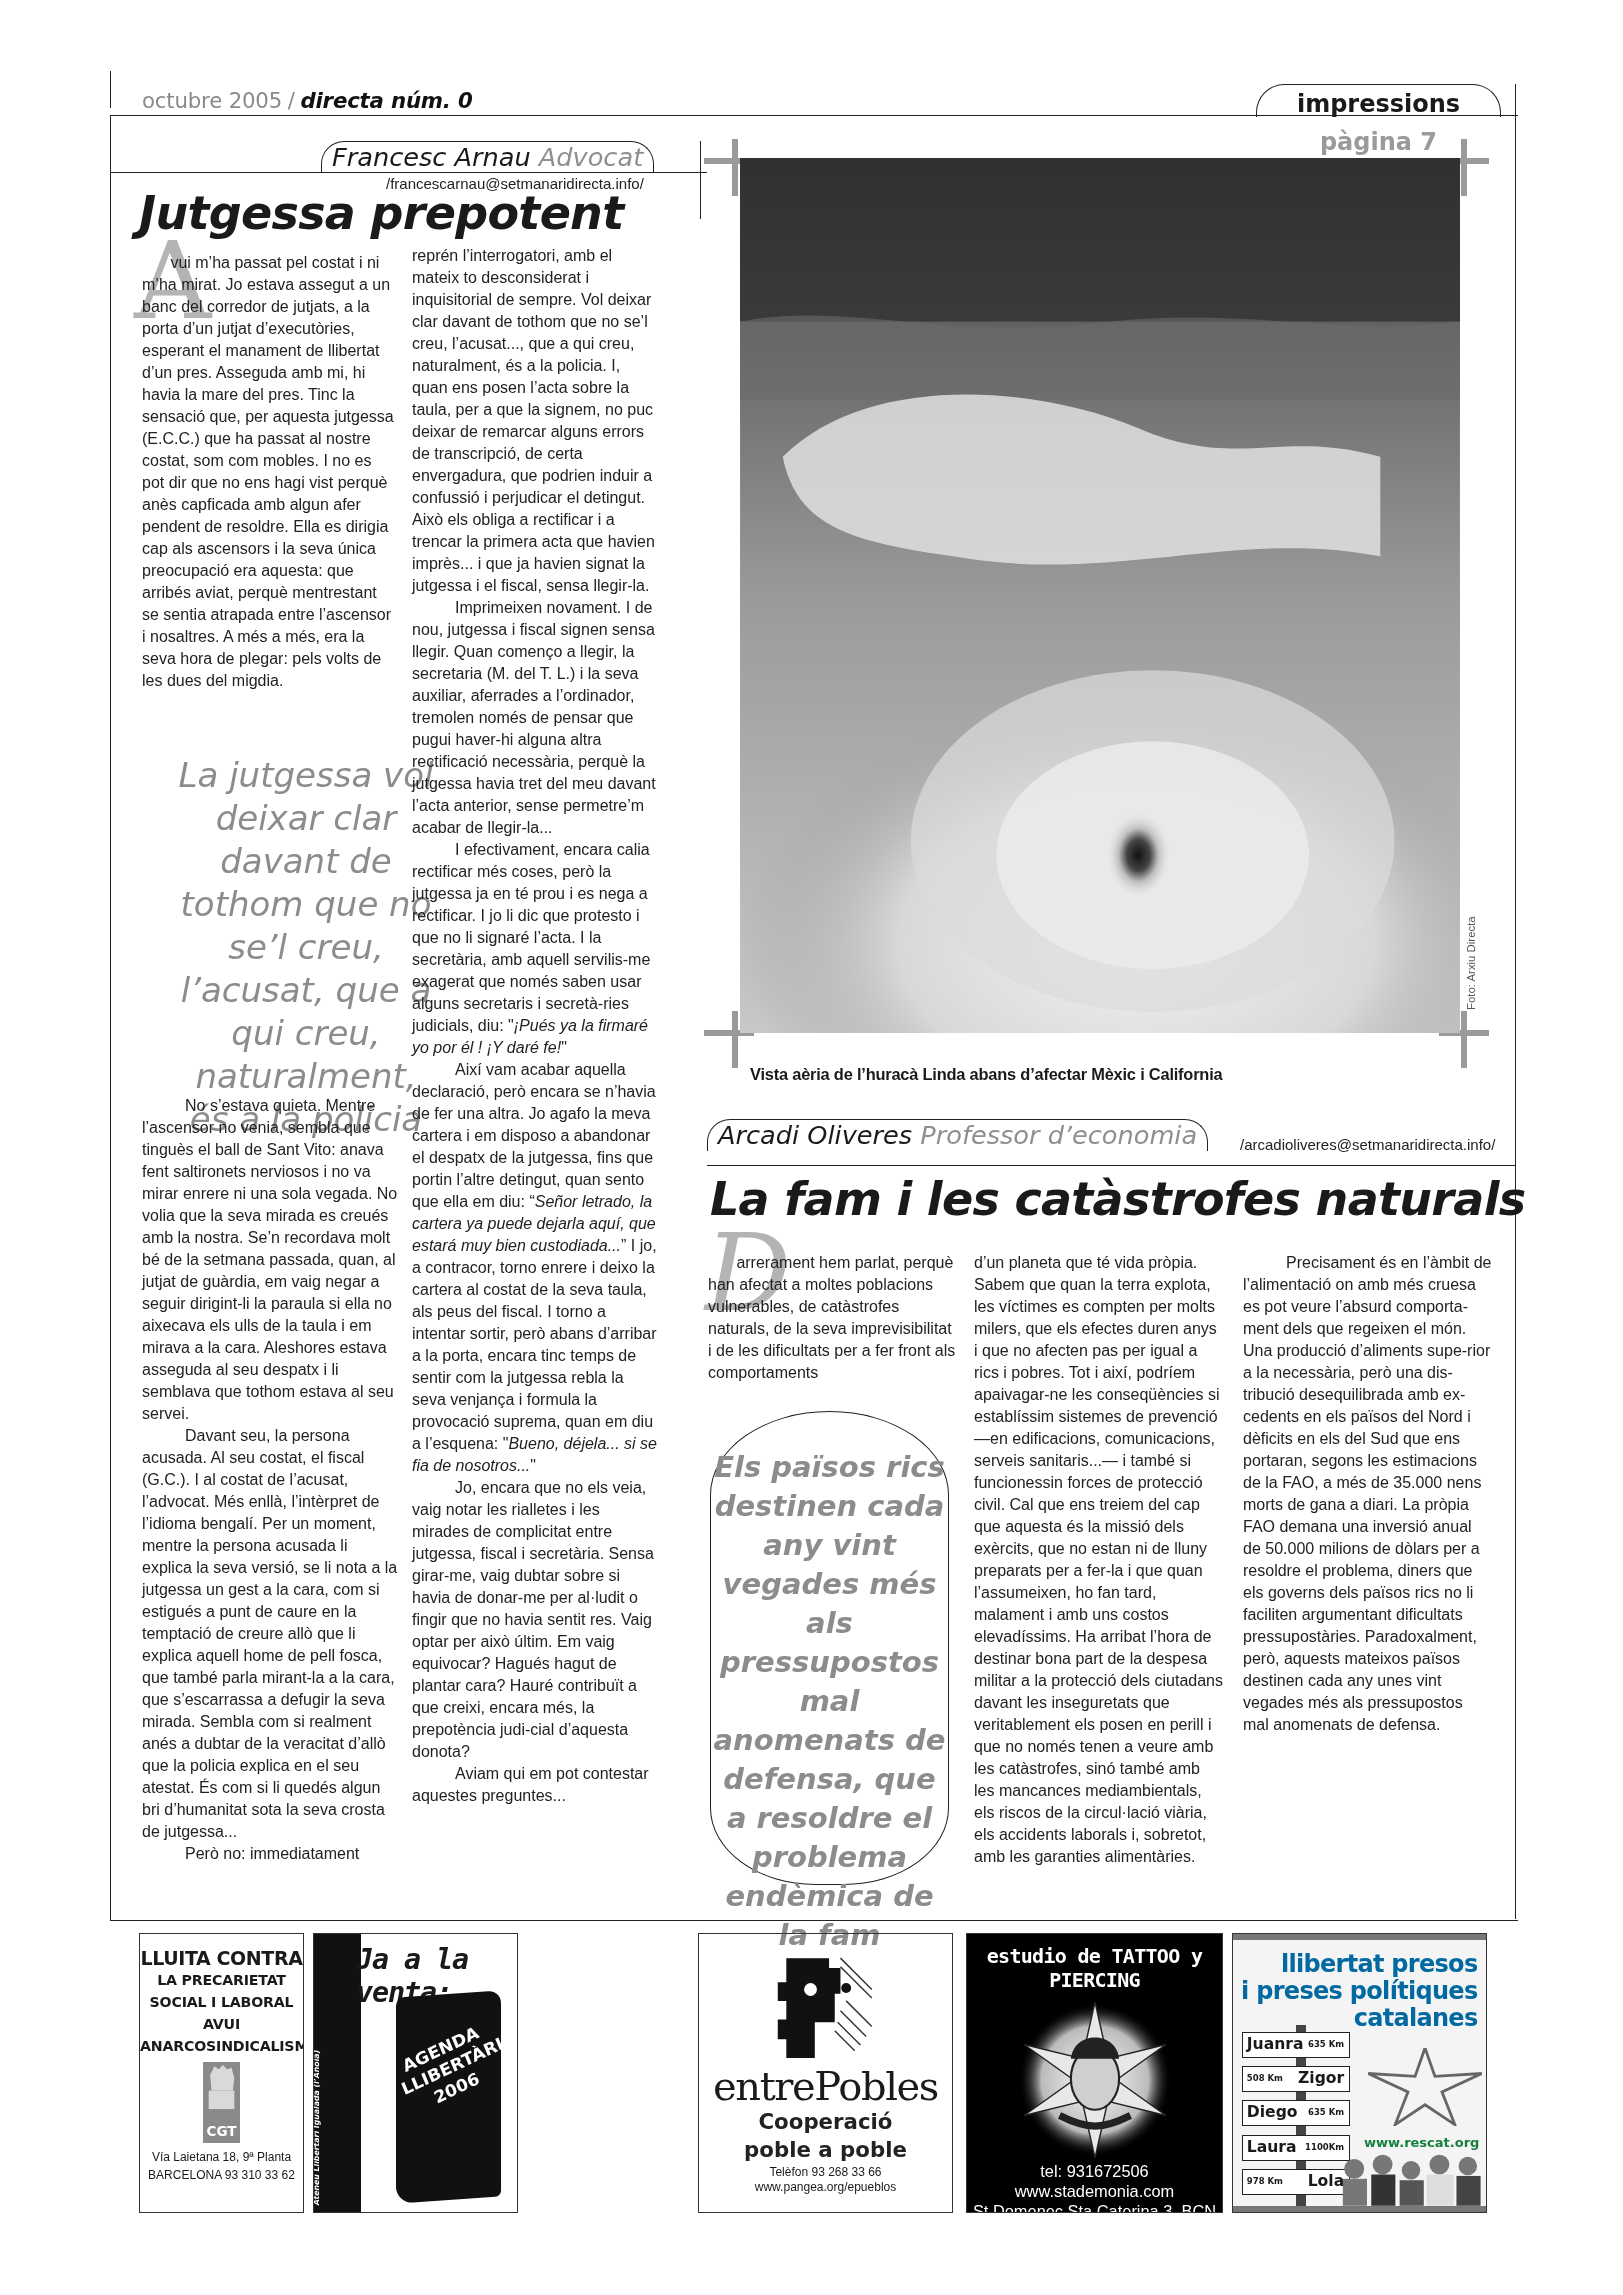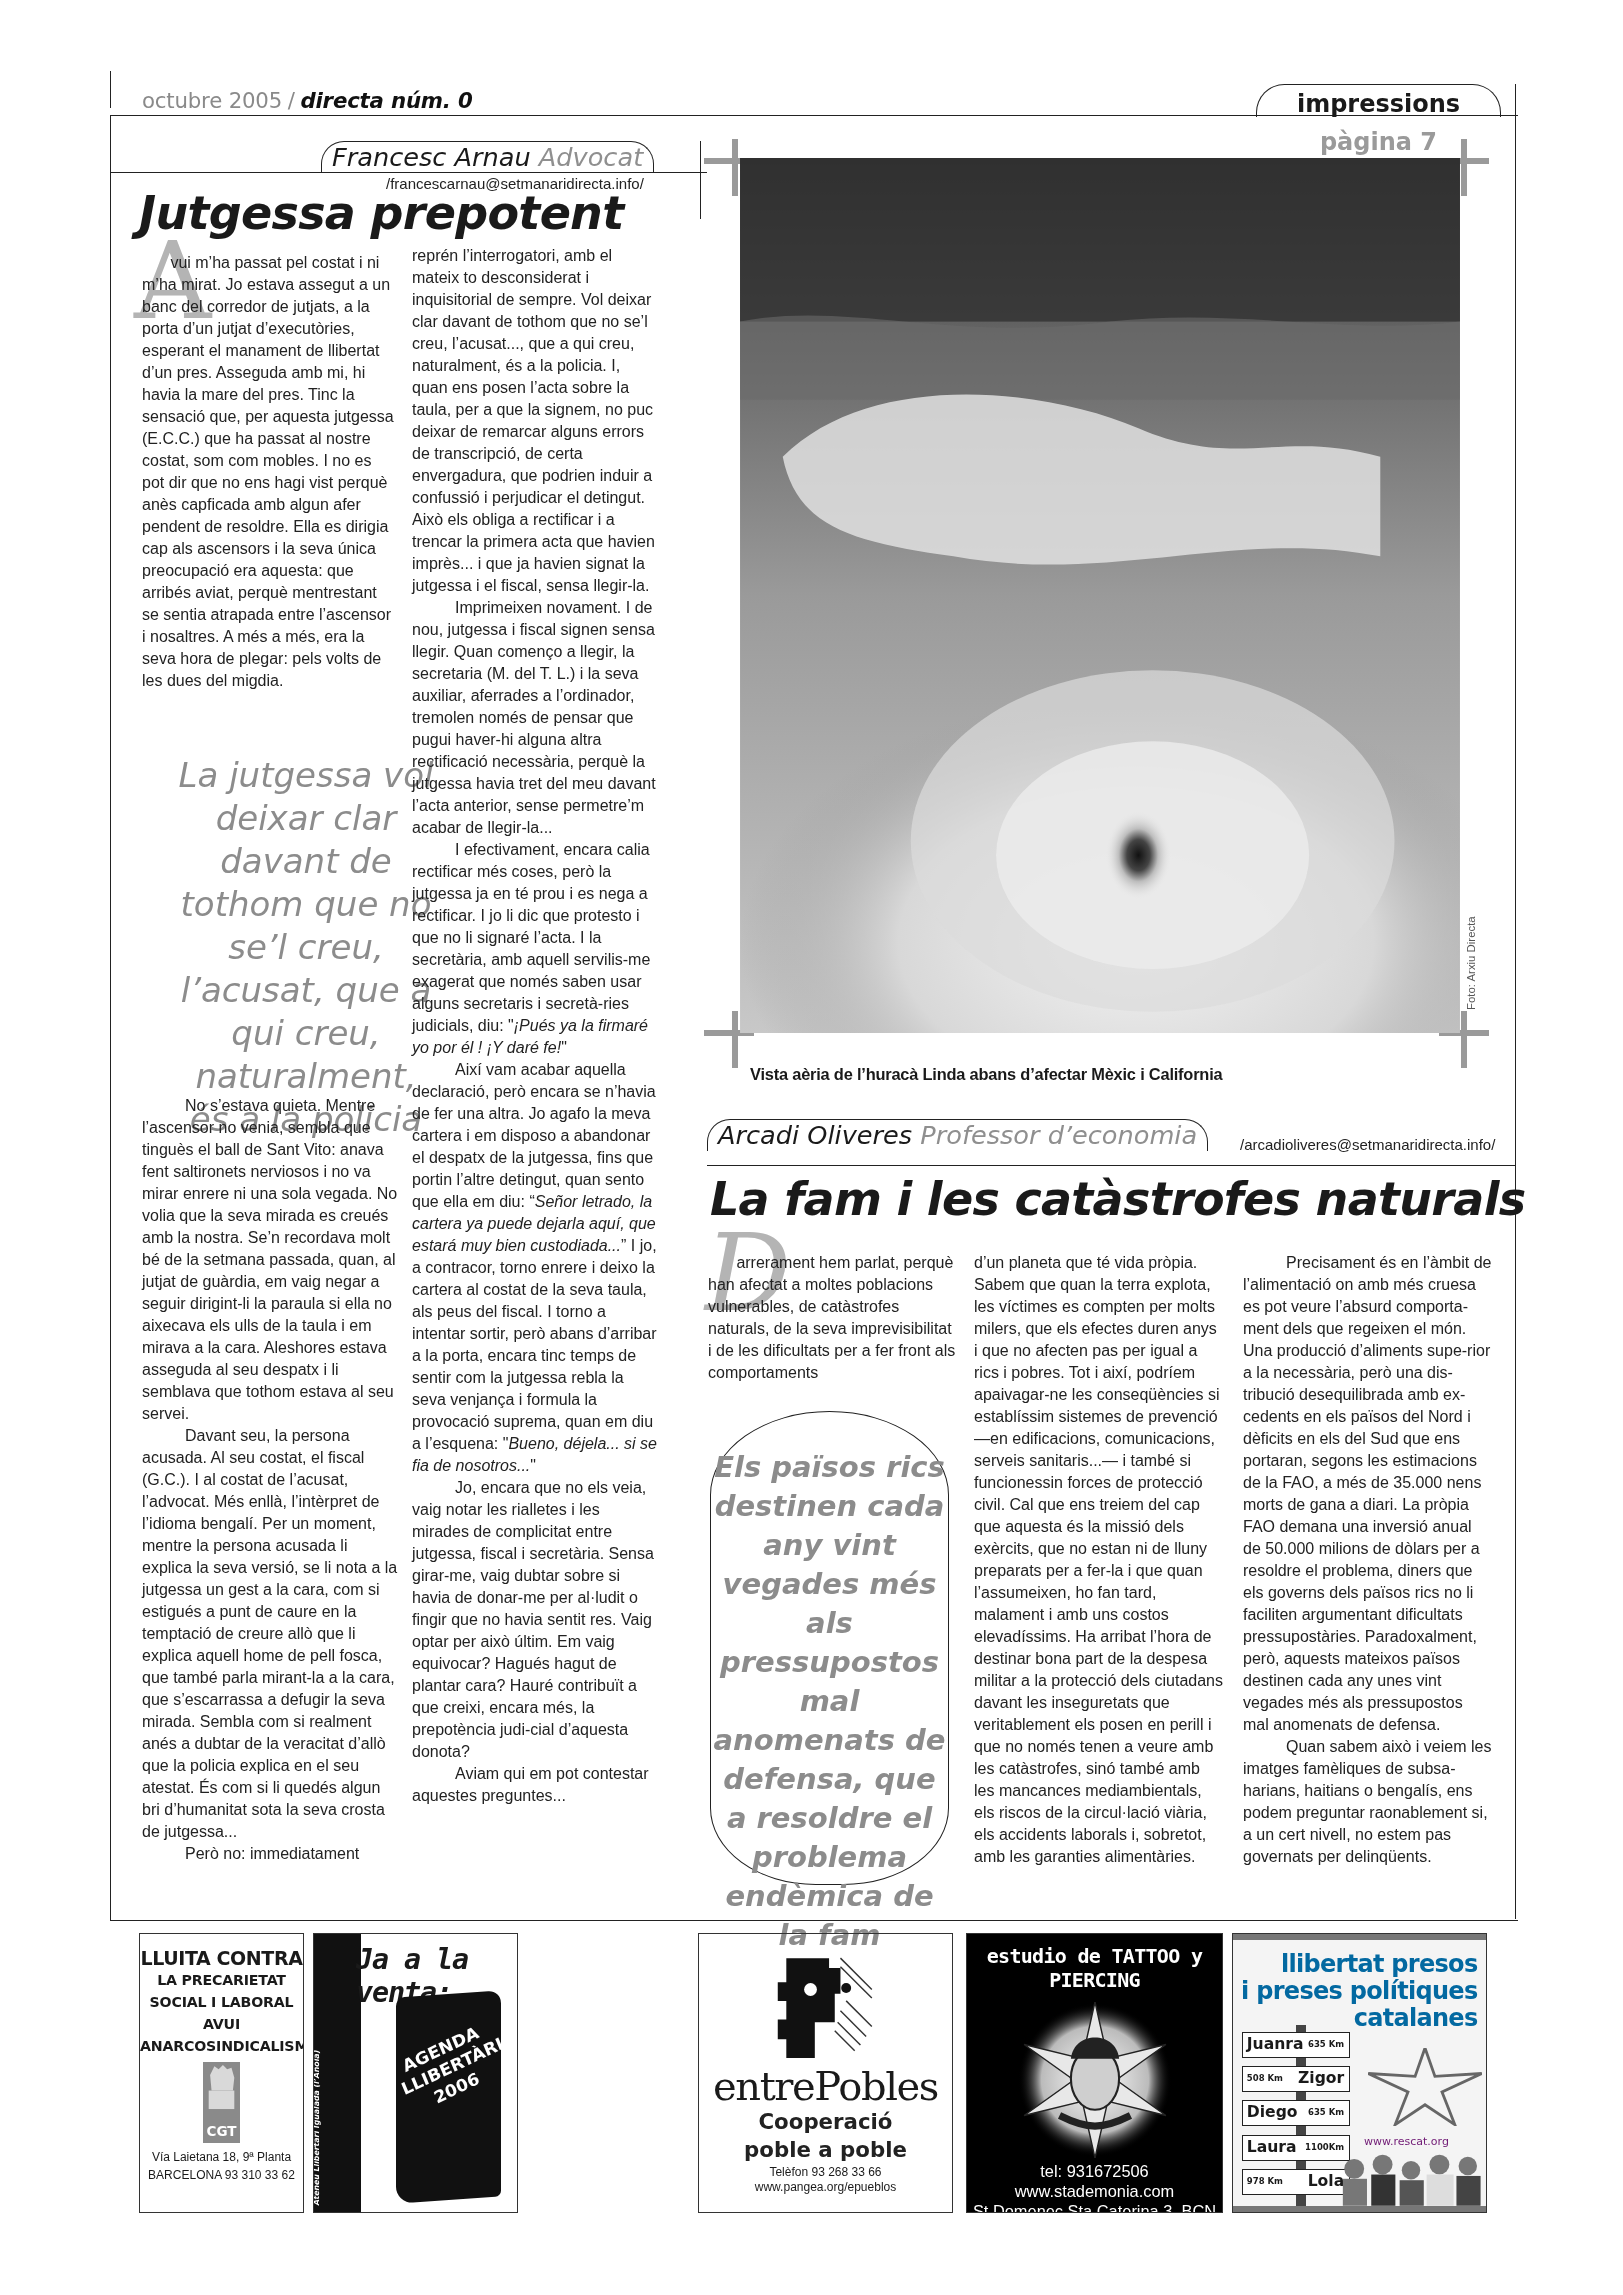--- a/index.html
+++ b/index.html
@@ -68,21 +68,21 @@
   .ad4 .t1 { font-size: 20px; font-weight: bold; font-family: "DejaVu Sans Mono", monospace; margin-top: 10px; letter-spacing: -0.7px; }
   .ad4 .star { width: 156px; height: 156px; margin: 10px auto 2.8px; position: relative; }
   .ad4 .info { font-size: 16.4px; line-height: 20px; }
 
   .ad5 { left: 1232px; width: 255px; background: #f4f4f4; font-family: "DejaVu Sans", sans-serif; }
   .ad5 .topbar, .ad5 .botbar { position: absolute; left: 0; right: 0; height: 5.7px; background: #777; }
   .ad5 .topbar { top: 0; } .ad5 .botbar { bottom: 0; }
   .ad5 .title { position: absolute; right: 8.5px; top: 17px; text-align: right; color: #0369a1; font-weight: bold; font-size: 24px; line-height: 27px; letter-spacing: -0.7px; }
   .ad5 .sign { position: absolute; left: 8.5px; width: 108px; height: 25.6px; border: 1.4px solid #222; background: #fff; font-weight: bold; font-size: 15.6px; line-height: 23px; padding: 0 4.3px; display: flex; justify-content: space-between; align-items: center; }
   .ad5 .sign .km { font-size: 8.5px; }
-  .ad5 .url { position: absolute; left: 131px; top: 201px; color: #701a75; font-weight: normal; font-size: 11px; }
+  .ad5 .url { position: absolute; left: 131px; top: 201px; color: #15803d; font-weight: bold; font-size: 13px; }
   .ad5 .people { position: absolute; left: 107px; right: 5.7px; bottom: 5.7px; height: 53px; }
 </style>
 </head>
 <body>
 
 <div class="vline" style="left:110px; top:71px; height:37px;"></div>
 <div class="hline" style="left:110px; top:115px; width:1408px;"></div>
 <div class="vline" style="left:1515px; top:84px; height:43px;"></div>
 <div class="vline" style="left:110px; top:115px; height:1806px;"></div>
 <div class="hline" style="left:110px; top:172px; width:597px;"></div>
@@ -185,21 +185,20 @@
 
 <div class="abs pq2-box"></div>
 <div class="pullquote pq2">Els països rics destinen cada any vint vegades més als pressupostos mal anomenats de defensa, que a resoldre el problema endèmica de la fam</div>
 
 <div class="col" style="left:974px; top:1252px; width:250px;">
   <p>d’un planeta que té vida pròpia. Sabem que quan la terra explota, les víctimes es compten per molts milers, que els efectes duren anys i que no afecten pas per igual a rics i pobres. Tot i així, podríem apaivagar-ne les conseqüències si establíssim sistemes de prevenció —en edificacions, comunicacions, serveis sanitaris...— i també si funcionessin forces de protecció civil. Cal que ens treiem del cap que aquesta és la missió dels exèrcits, que no estan ni de lluny preparats per a fer-la i que quan l’assumeixen, ho fan tard, malament i amb uns costos elevadíssims. Ha arribat l’hora de destinar bona part de la despesa militar a la protecció dels ciutadans davant les inseguretats que veritablement els posen en perill i que no només tenen a veure amb les catàstrofes, sinó també amb les mancances mediambientals, els riscos de la circul·lació viària, els accidents laborals i, sobretot, amb les garanties alimentàries.</p>
 </div>
 
 <div class="col" style="left:1243px; top:1252px; width:249px;">
   <p class="ind">Precisament és en l’àmbit de l’alimentació on amb més cruesa es pot veure l’absurd comporta-ment dels que regeixen el món. Una producció d’aliments supe-rior a la necessària, però una dis-tribució desequilibrada amb ex-cedents en els països del Nord i dèficits en els del Sud que ens portaran, segons les estimacions de la FAO, a més de 35.000 nens morts de gana a diari. La pròpia FAO demana una inversió anual de 50.000 milions de dòlars per a resoldre el problema, diners que els governs dels països rics no li faciliten argumentant dificultats pressupostàries. Paradoxalment, però, aquests mateixos països destinen cada any unes vint vegades més als pressupostos mal anomenats de defensa.</p>
-  <p class="ind">Quan sabem això i veiem les imatges famèliques de subsa-harians, haitians o bengalís, ens podem preguntar raonablement si, a un cert nivell, no estem pas governats per delinqüents.</p>
 </div>
 
 <div class="ad ad1">
   <div class="t1">LLUITA CONTRA</div>
   <div class="t2">LA PRECARIETAT</div>
   <div class="t2">SOCIAL I LABORAL</div>
   <div class="t2">AVUI</div>
   <div class="t2">ANARCOSINDICALISME</div>
   <div class="logo">
     <svg width="37" height="50" viewBox="0 0 52 70">

